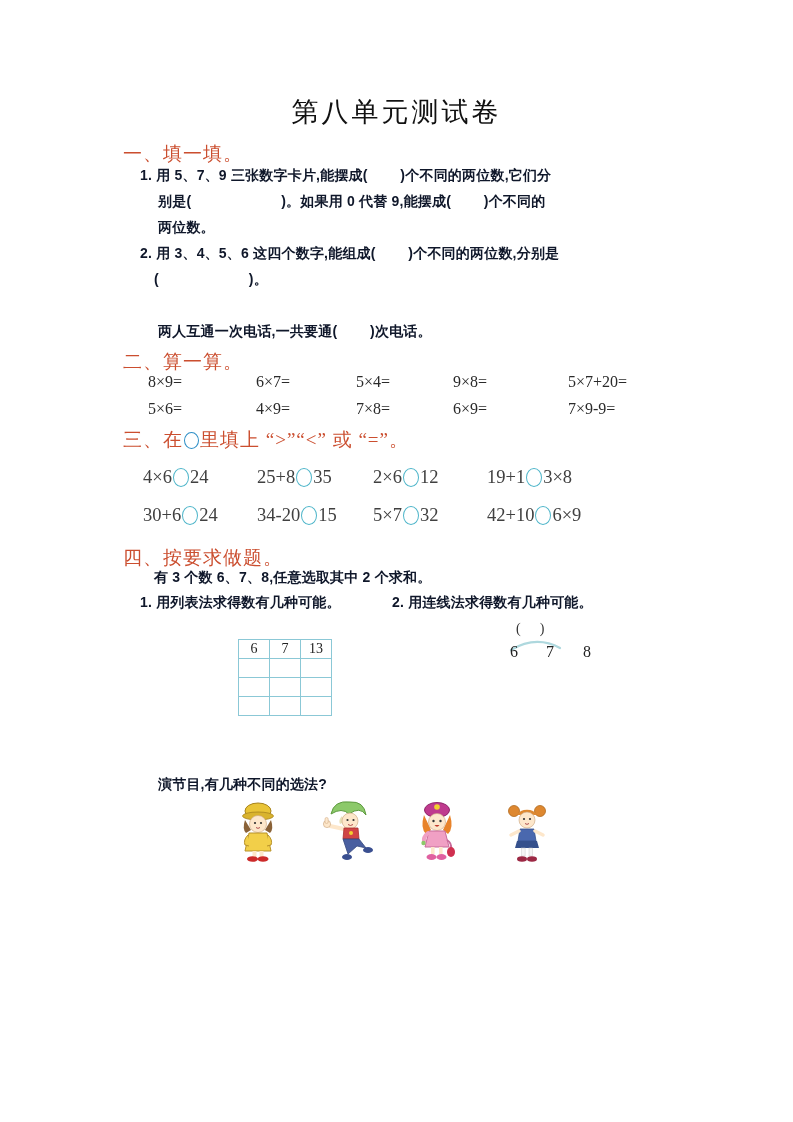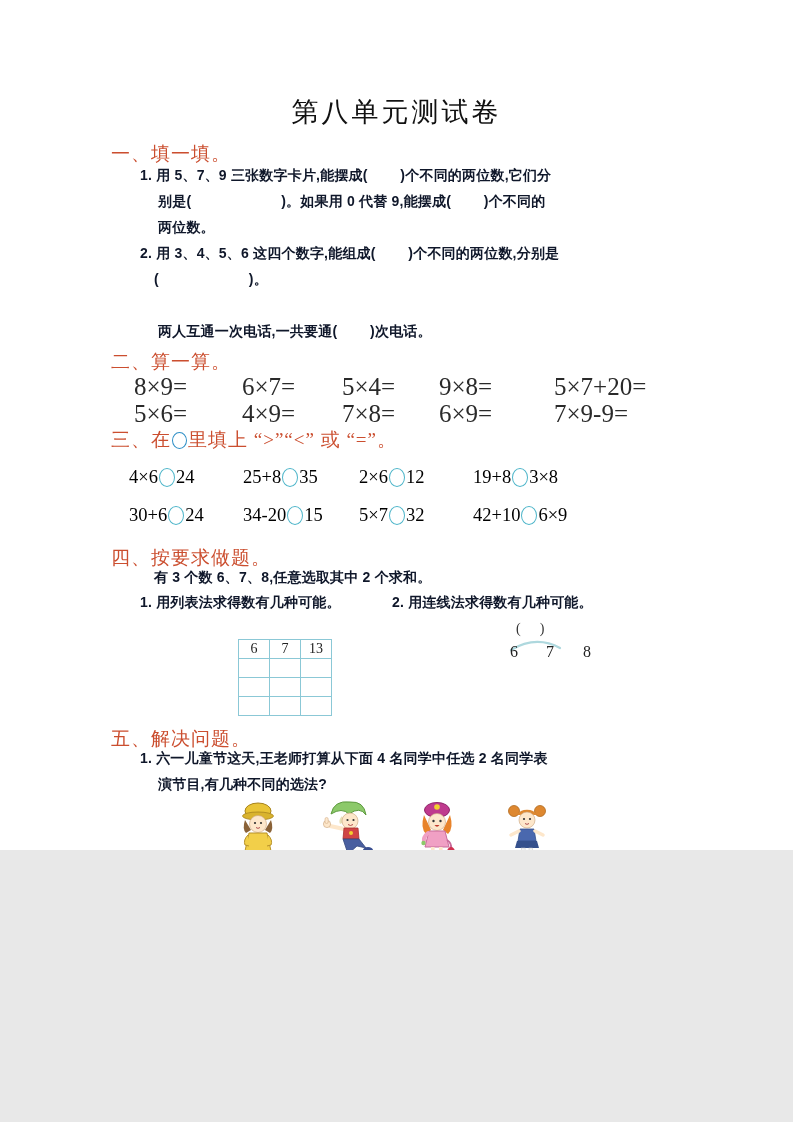--- a/index.html
+++ b/index.html
@@ -1,41 +1,41 @@
 <!DOCTYPE html>
 <html><head>
 <meta charset="utf-8">
 <style>
   * { margin:0; padding:0; box-sizing:border-box; }
   html,body { background:#e8e8e8; }
   .page {
-    position:relative; width:793px; height:850px; background:#ffffff;
+    position:relative; width:793px; height:1122px; background:#ffffff;
     margin:0 auto; overflow:hidden;
     font-family:"Liberation Serif","DejaVu Serif",serif; color:#1c1c1c;
   }
   .abs { position:absolute; white-space:pre; }
   .title {
     left:0; width:793px; text-align:center; top:94px;
     font-size:27px; letter-spacing:3px; color:#111;
   }
   .sec-heading {
-    left:111px; font-size:19px; color:#cb4e2f; letter-spacing:1px;
+    left:123px; font-size:19px; color:#cb4e2f; letter-spacing:1px;
     font-family:"Liberation Serif","DejaVu Serif",serif;
   }
   .body-line {
     font-family:Liberation Sans, sans-serif;
     font-size:14px; font-weight:600; color:#0f172a; letter-spacing:0.2px;
   }
   .eq-row {
-    left:134px; display:grid; grid-template-columns:108px 100px 97px 115px auto;
-    font-size:25px; color:#2a2a2a;
+    left:148px; display:grid; grid-template-columns:108px 100px 97px 115px auto;
+    font-size:16px; color:#2a2a2a;
   }
   .cmp-row {
-    left:129px; display:grid; grid-template-columns:114px 116px 114px auto;
-    font-size:18.5px; color:#000000;
+    left:143px; display:grid; grid-template-columns:114px 116px 114px auto;
+    font-size:18.5px; color:#404040;
   }
   .heading-circle {
     display:inline-block; width:15px; height:17px; border:1.7px solid #2d8ec6;
     border-radius:50%; vertical-align:-3px; margin:0 1px;
   }
   .cmp-circle {
     display:inline-block; width:16px; height:19px; border:1.6px solid #4fb6ca;
     border-radius:50%; vertical-align:-4px; margin:0 1px;
   }
   table.sum-table { border-collapse:collapse; }
@@ -78,21 +78,21 @@
     <span>6×9=</span>
     <span>7×9-9=</span>
   </div>
 
   <div class="abs sec-heading" style="top:427px"><span>三、在</span><span class="heading-circle"></span><span>里填上 “&gt;”“&lt;” 或 “=”。</span></div>
 
   <div class="abs cmp-row" style="top:467px">
     <span><span>4×6</span><span class="cmp-circle"></span><span>24</span></span>
     <span><span>25+8</span><span class="cmp-circle"></span><span>35</span></span>
     <span><span>2×6</span><span class="cmp-circle"></span><span>12</span></span>
-    <span><span>19+8</span><span class="cmp-circle"></span><span>3×8</span></span>
+    <span><span>19+1</span><span class="cmp-circle"></span><span>3×8</span></span>
   </div>
   <div class="abs cmp-row" style="top:505px">
     <span><span>30+6</span><span class="cmp-circle"></span><span>24</span></span>
     <span><span>34-20</span><span class="cmp-circle"></span><span>15</span></span>
     <span><span>5×7</span><span class="cmp-circle"></span><span>32</span></span>
     <span><span>42+10</span><span class="cmp-circle"></span><span>6×9</span></span>
   </div>
 
   <div class="abs sec-heading" style="top:545px">四、按要求做题。</div>
   <div class="abs body-line" style="top:569px;left:154px">有 3 个数 6、7、8,任意选取其中 2 个求和。</div>
@@ -111,22 +111,20 @@
   </tbody></table>
 
   <div class="abs bracket" style="top:621px;left:516px">(    )</div>
   <svg class="abs" style="top:637px;left:508px" width="56" height="15">
     <path d="M3,13 Q28,-2 52,11" fill="none" stroke="#aed8de" stroke-width="2.2" stroke-linecap="round"></path>
   </svg>
   <div class="abs diagram-num" style="top:643px;left:510px">6</div>
   <div class="abs diagram-num" style="top:643px;left:546px">7</div>
   <div class="abs diagram-num" style="top:643px;left:583px">8</div>
 
-  <div class="abs sec-heading" style="top:726px">五、解决问题。</div>
-  <div class="abs body-line" style="top:750px;left:140px">1. 六一儿童节这天,王老师打算从下面 4 名同学中任选 2 名同学表</div>
   <div class="abs body-line" style="top:776px;left:158px">演节目,有几种不同的选法?</div>
 
   <div class="kid" style="top:801px;left:233px">
     <svg width="50" height="62" viewBox="0 0 50 62">
       <path d="M12,19 q-3,9 1,13 l5,-3 z" fill="#8a6238"></path>
       <path d="M38,19 q3,9 -1,13 l-5,-3 z" fill="#8a6238"></path>
       <ellipse cx="25" cy="10" rx="13" ry="8" fill="#e9c437" stroke="#a8841e" stroke-width="1"></ellipse>
       <ellipse cx="25" cy="15" rx="15.5" ry="4" fill="#d9b32e" stroke="#a8841e" stroke-width="0.8"></ellipse>
       <circle cx="25" cy="23" r="8.5" fill="#fde7cb" stroke="#caa27a" stroke-width="0.6"></circle>
       <circle cx="22" cy="22" r="1.1" fill="#333"></circle>

